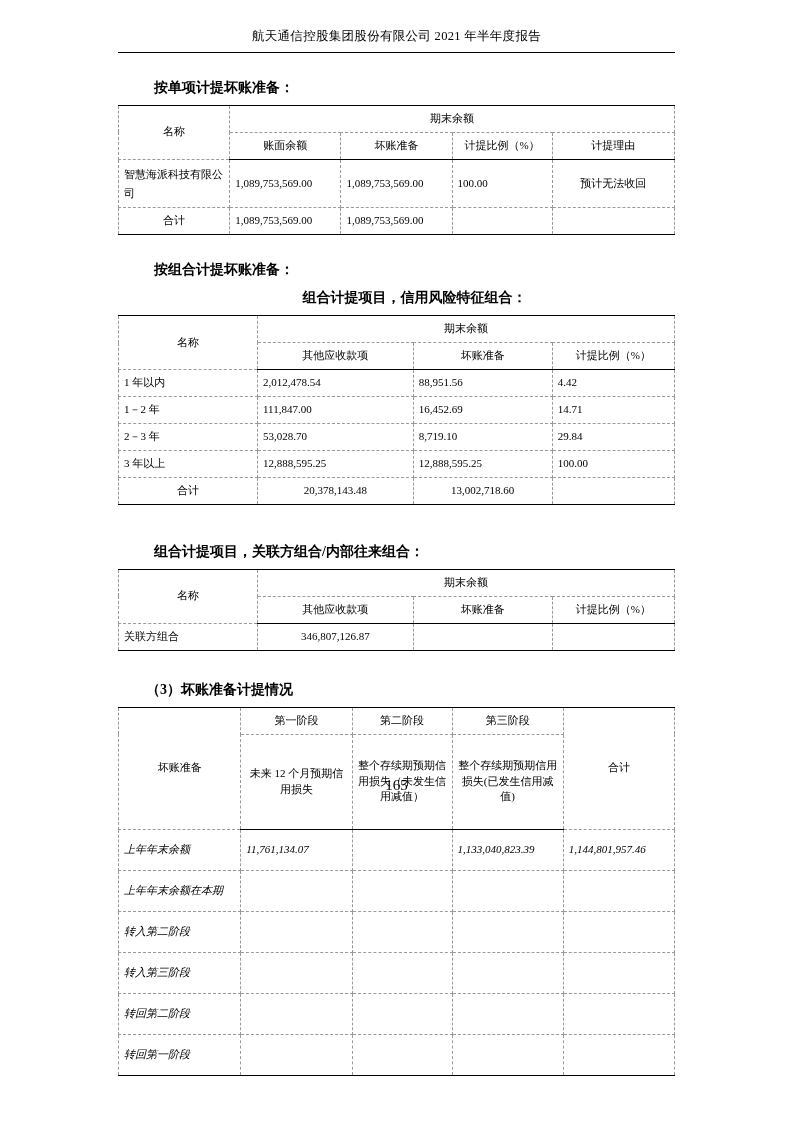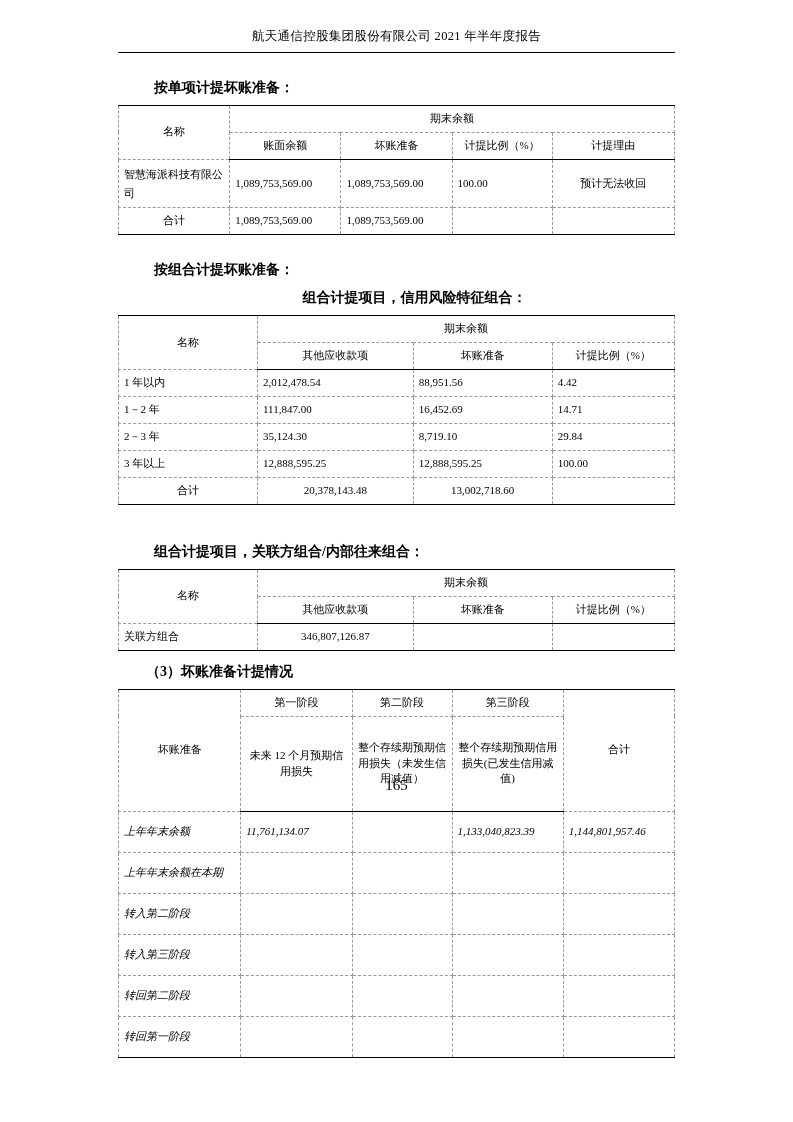--- a/index.html
+++ b/index.html
@@ -150,21 +150,21 @@
           <td class="r">4.42</td>
         </tr>
         <tr>
           <td class="l">1－2 年</td>
           <td class="r">111,847.00</td>
           <td class="r">16,452.69</td>
           <td class="r">14.71</td>
         </tr>
         <tr>
           <td class="l">2－3 年</td>
-          <td class="r">35,124.30</td>
+          <td class="r">53,028.70</td>
           <td class="r">8,719.10</td>
           <td class="r">29.84</td>
         </tr>
         <tr>
           <td class="l">3 年以上</td>
           <td class="r">12,888,595.25</td>
           <td class="r">12,888,595.25</td>
           <td class="r">100.00</td>
         </tr>
         <tr>
@@ -196,21 +196,21 @@
         </tr>
         <tr>
           <td class="l">关联方组合</td>
           <td class="c">346,807,126.87</td>
           <td class="r"></td>
           <td class="r"></td>
         </tr>
       </tbody>
     </table>
 
-    <div class="sect-title num" style="margin-top:12px;">（3）坏账准备计提情况</div>
+    <div class="sect-title num" style="margin-top:30px;">（3）坏账准备计提情况</div>
     <table class="tbl">
       <colgroup>
         <col style="width:22%">
           <col style="width:20%">
           <col style="width:18%">
           <col style="width:20%">
           <col style="width:20%">
       </colgroup>
       <tbody>
         <tr>

